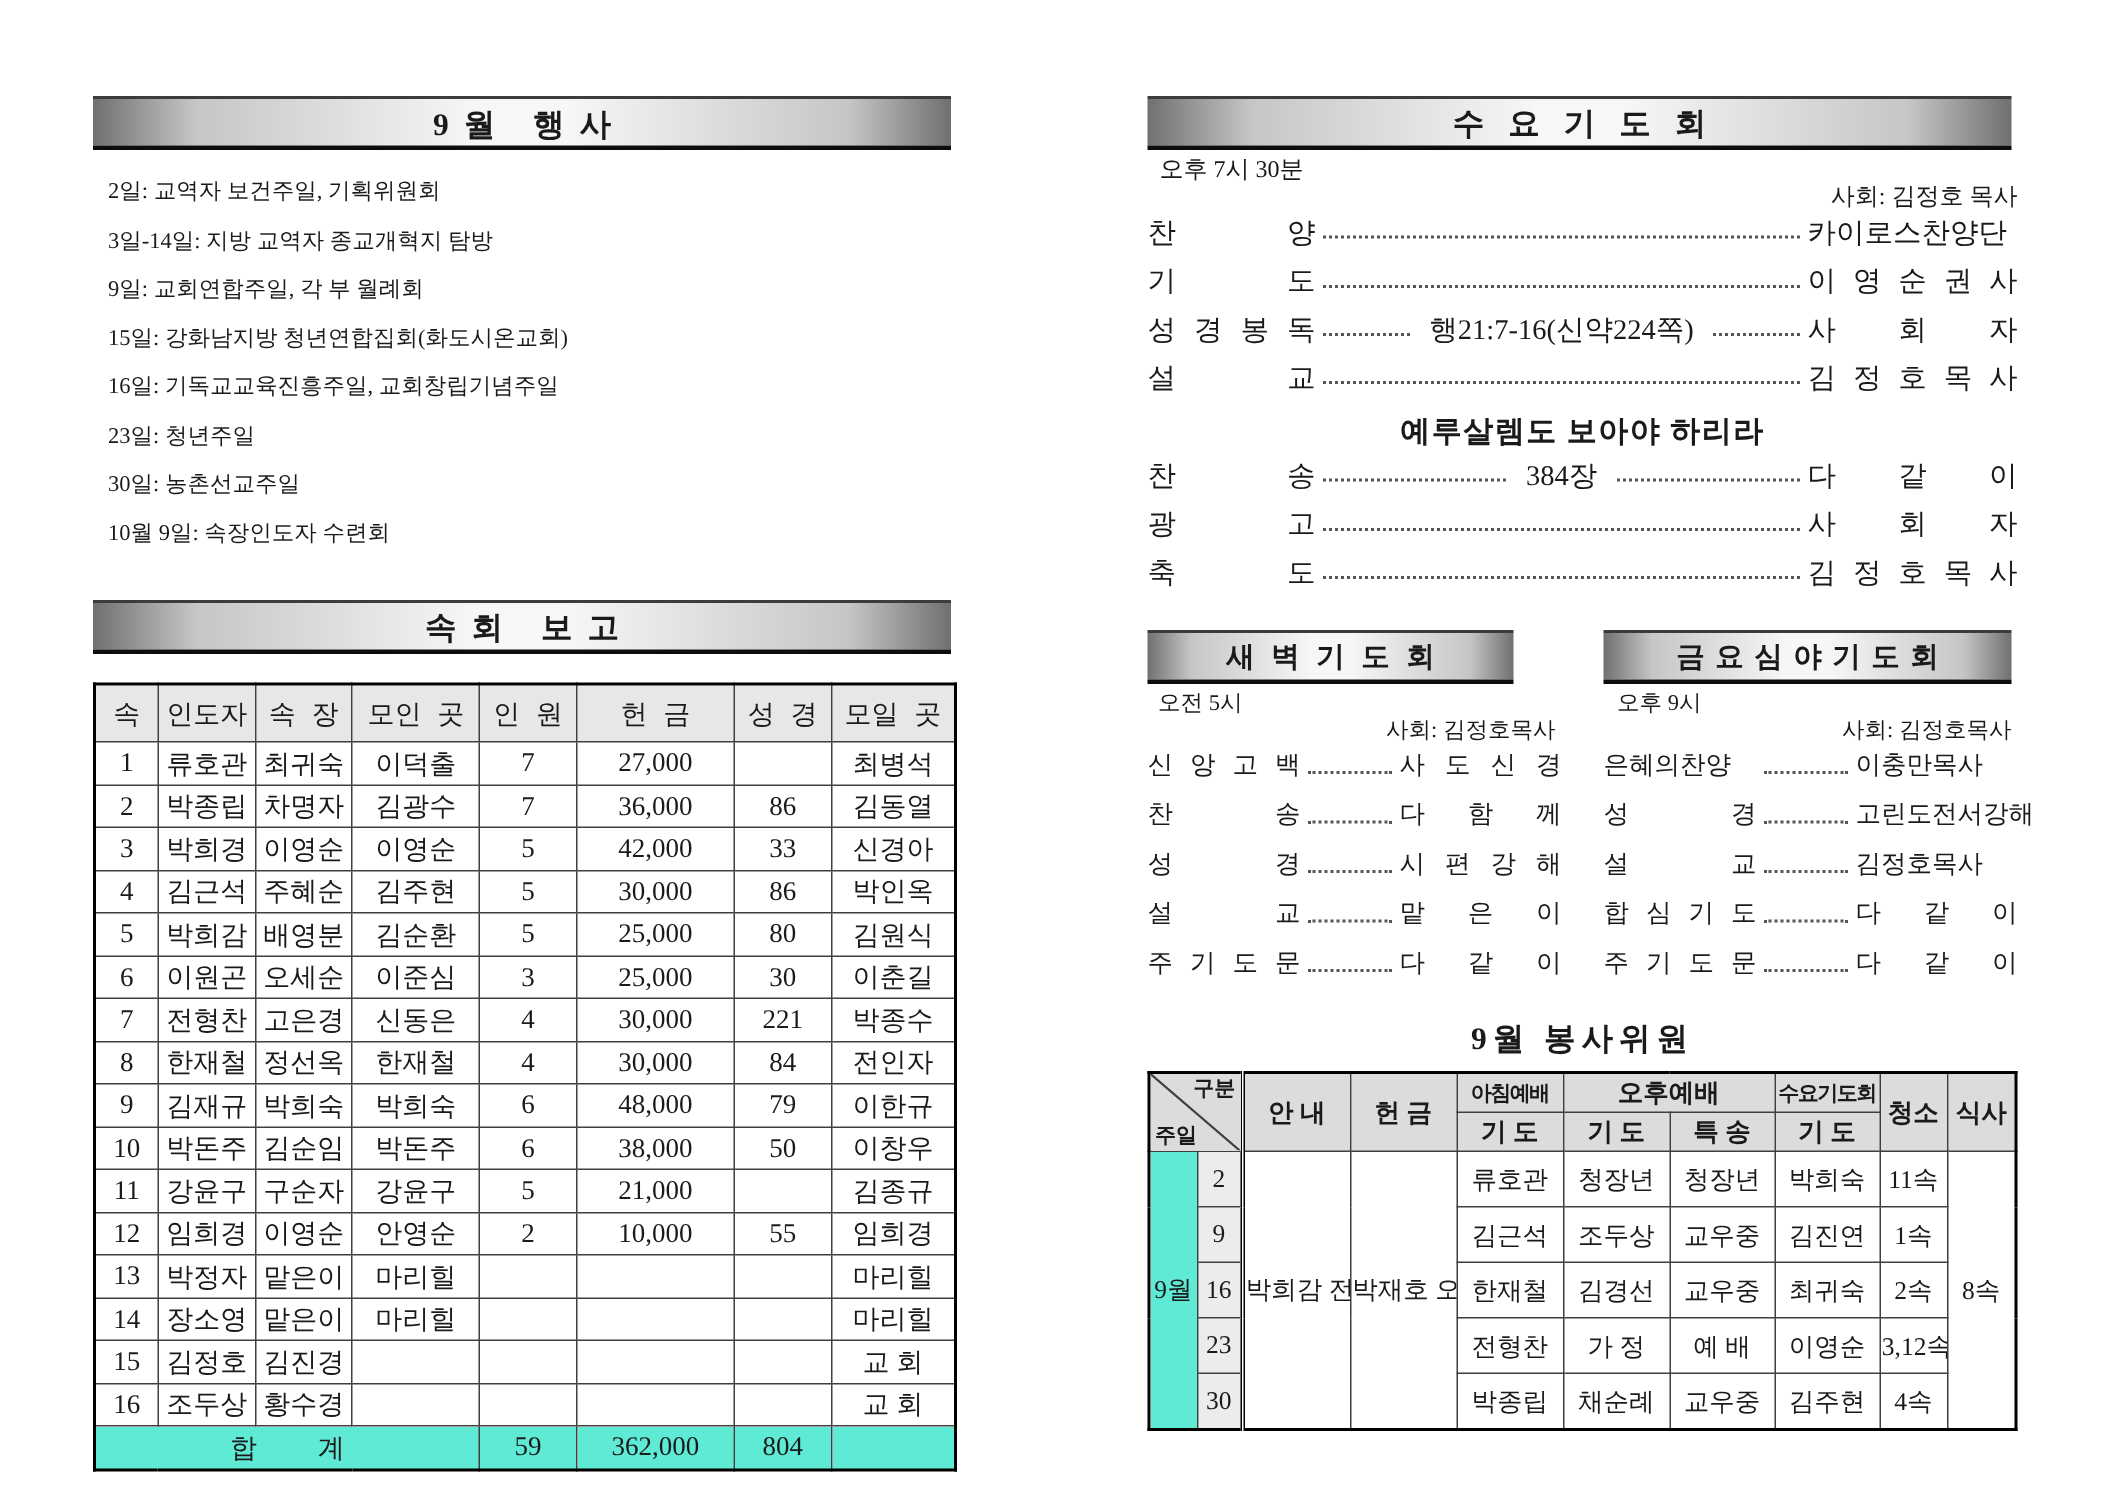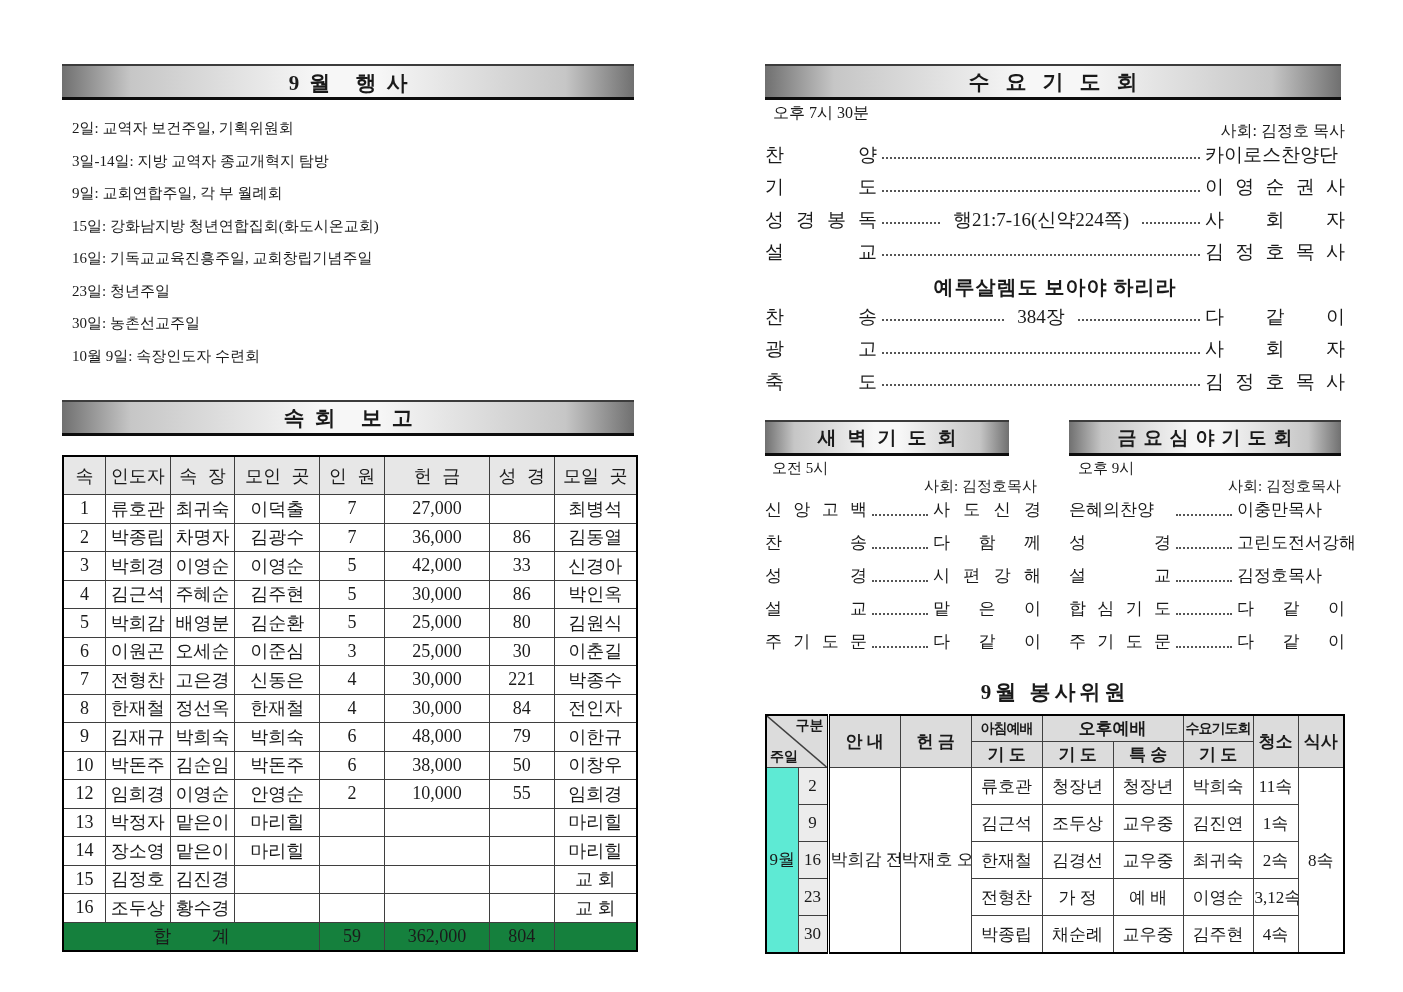--- a/index.html
+++ b/index.html
@@ -16,21 +16,21 @@
   .events-list{position:absolute;left:72px;top:112px;width:560px;}
   .event-line{height:32.5px;line-height:32.5px;font-size:15px;white-space:nowrap;}
 
   
   table.doc{border-collapse:collapse;table-layout:fixed;border:2px solid #000;}
   table.doc th,table.doc td{border:1px solid #3f3f3f;text-align:center;overflow:hidden;
         white-space:nowrap;font-weight:normal;}
   table.sokhoe{position:absolute;left:62px;top:455px;width:576px;font-size:18px;}
   table.sokhoe th{height:35px;background:#e7e7e7;word-spacing:6px;}
   table.sokhoe td{height:25.5px;}
-  table.sokhoe .total td{background:#15803d;margin-top:14px;}
+  table.sokhoe .total td{background:#5eead4;margin-top:14px;}
   .total-label{word-spacing:36px;}
 
   
   .prow{display:flex;align-items:flex-start;height:32.4px;font-size:19px;}
   .plabel,.pval{display:inline-block;text-align:justify;text-align-last:justify;white-space:nowrap;}
   .leader{flex:1;border-top:2px dotted #555;height:0;margin:0 5px;align-self:center;}
   .pmid{white-space:nowrap;padding:0 8px;}
   .sermon{display:flex;align-items:center;justify-content:center;height:32.4px;
           font-weight:bold;font-size:20px;letter-spacing:1px;}
   .subline{position:absolute;font-size:16px;white-space:nowrap;}
@@ -221,20 +221,30 @@
           <td>10</td>
           <td>박돈주</td>
           <td>김순임</td>
           <td>박돈주</td>
           <td>6</td>
           <td>38,000</td>
           <td>50</td>
           <td>이창우</td>
         </tr>
 
+        <tr>
+          <td>11</td>
+          <td>강윤구</td>
+          <td>구순자</td>
+          <td>강윤구</td>
+          <td>5</td>
+          <td>21,000</td>
+          <td></td>
+          <td>김종규</td>
+        </tr>
 
         <tr>
           <td>12</td>
           <td>임희경</td>
           <td>이영순</td>
           <td>안영순</td>
           <td>2</td>
           <td>10,000</td>
           <td>55</td>
           <td>임희경</td>

